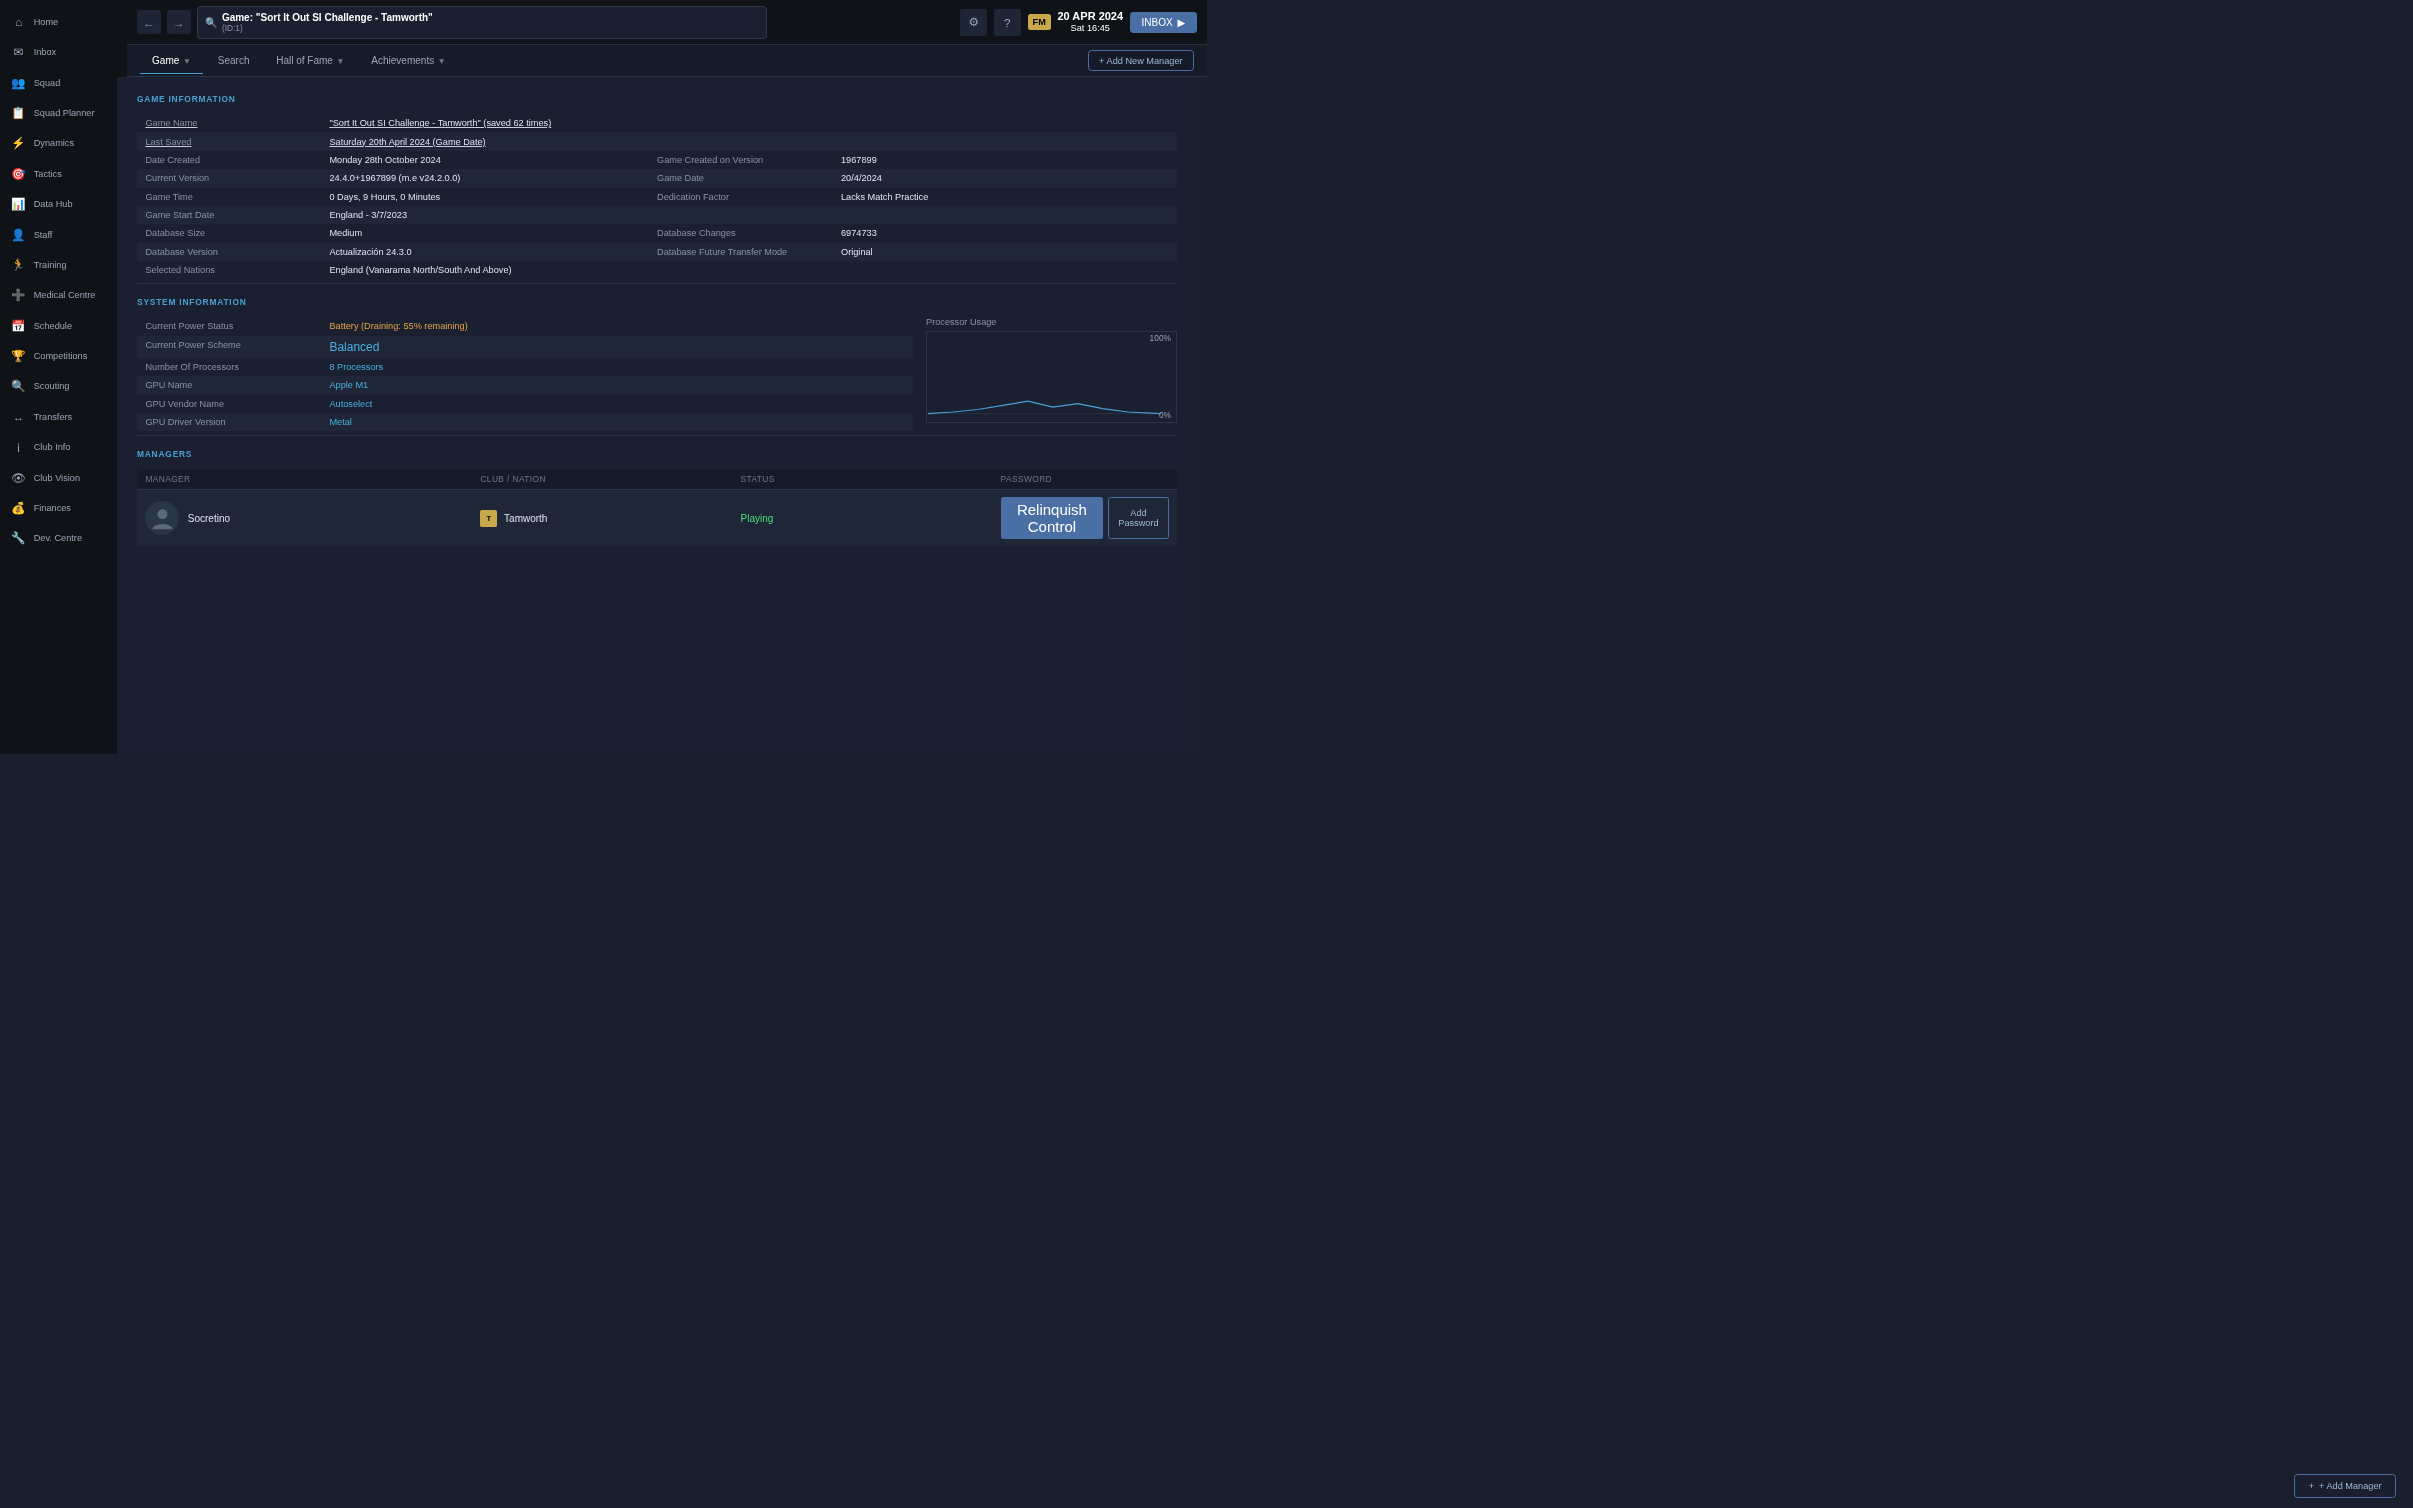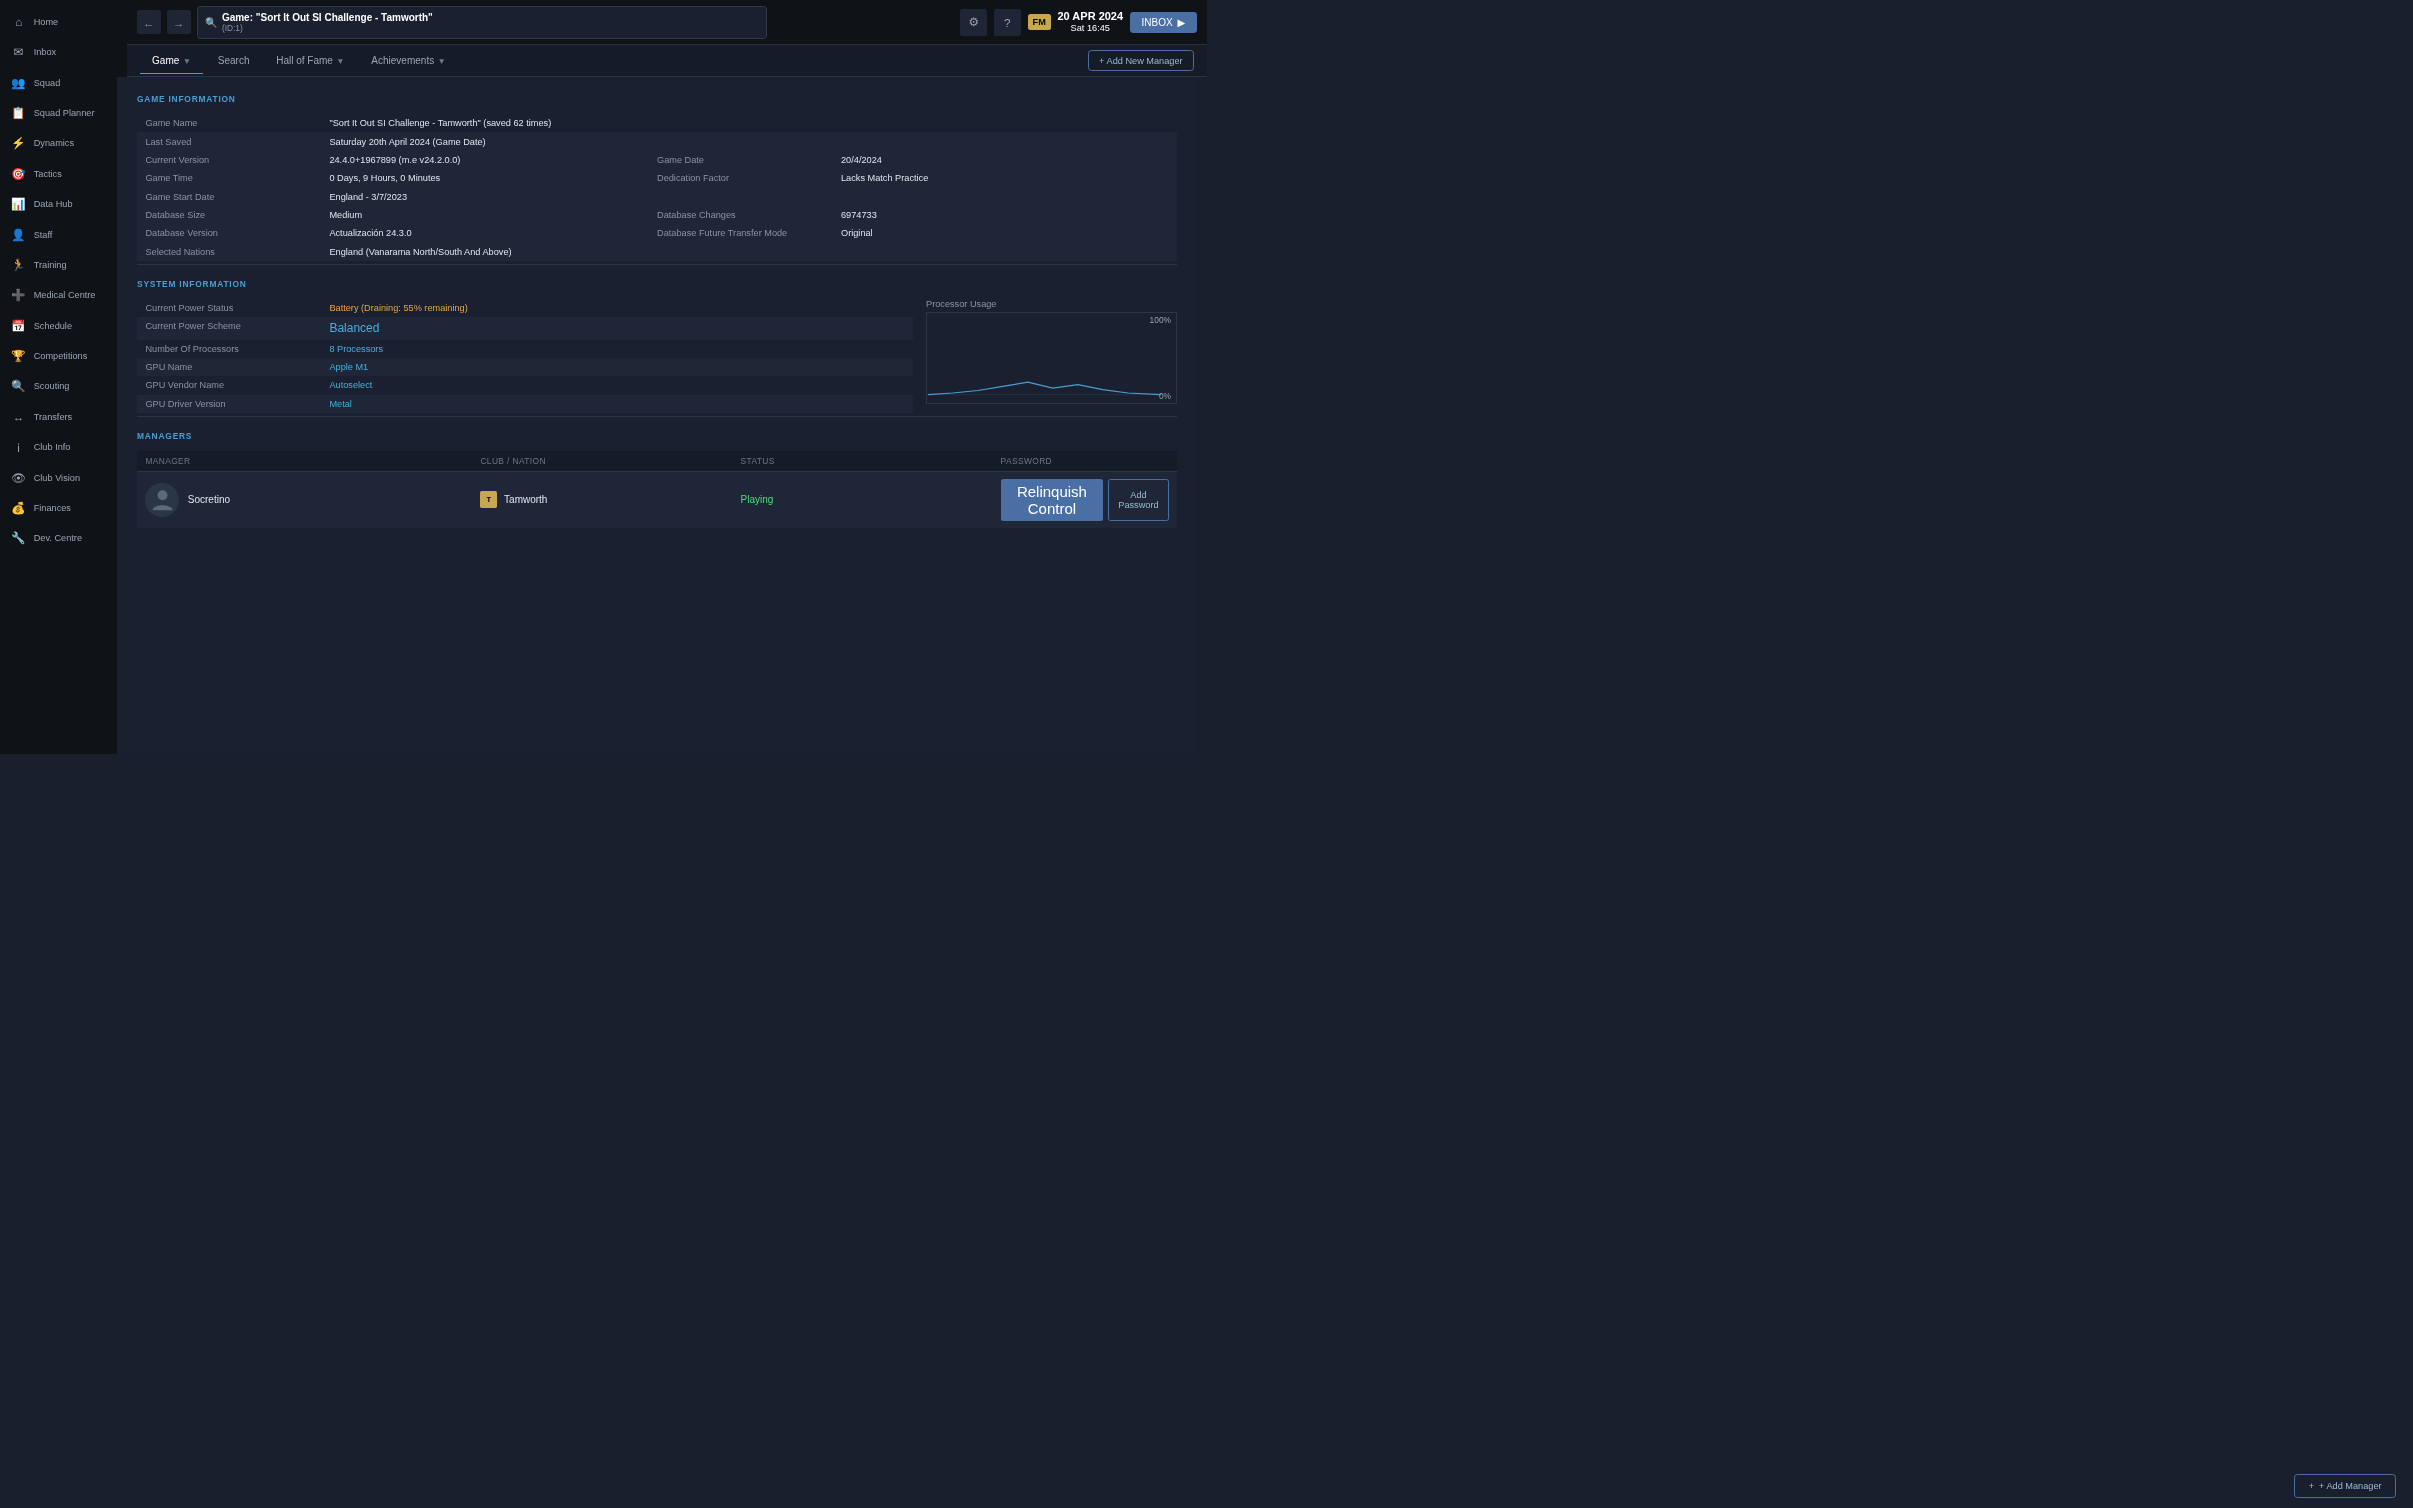--- a/index.html
+++ b/index.html
@@ -298,20 +298,21 @@
       border: none;
       border-top: 0.8px solid #2a3545;
       margin: 3.4px 0 13.4px;
     }
 
     .info-row {
       display: grid;
       grid-template-columns: 184px 1fr;
       padding: 4.2px 8.4px;
       font-size: 9.2px;
+      text-decoration: underline;
     }
     .info-row:nth-child(even) { background: #1e2638; }
     .info-row:nth-child(odd) { background: #1a2030; }
     .info-row .lbl { color: #8a94a3; }
     .info-row .val { color: #e0e5ef; }
 
     
     .combo-row {
       display: grid;
       grid-template-columns: 184px 1fr 184px 1fr;
@@ -471,20 +472,26 @@
     <div class="info-row">
       <span class="lbl">Game Name</span>
       <span class="val">"Sort It Out SI Challenge - Tamworth" (saved 62 times)</span>
     </div>
 
     <div class="info-row" style="background:#1e2638;">
       <span class="lbl">Last Saved</span>
       <span class="val">Saturday 20th April 2024 (Game Date)</span>
     </div>
 
+    <div class="combo-row">
+      <span class="lbl">Date Created</span>
+      <span class="val">Monday 28th October 2024</span>
+      <span class="lbl">Game Created on Version</span>
+      <span class="val">1967899</span>
+    </div>
     <div class="combo-row" style="background:#1e2638;">
       <span class="lbl">Current Version</span>
       <span class="val">24.4.0+1967899 (m.e v24.2.0.0)</span>
       <span class="lbl">Game Date</span>
       <span class="val">20/4/2024</span>
     </div>
     <div class="combo-row">
       <span class="lbl">Game Time</span>
       <span class="val">0 Days, 9 Hours, 0 Minutes</span>
       <span class="lbl">Dedication Factor</span>

